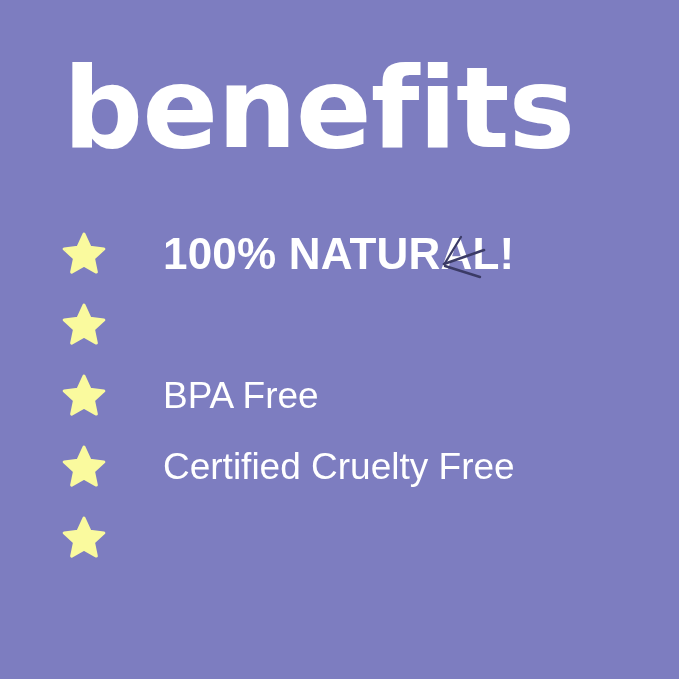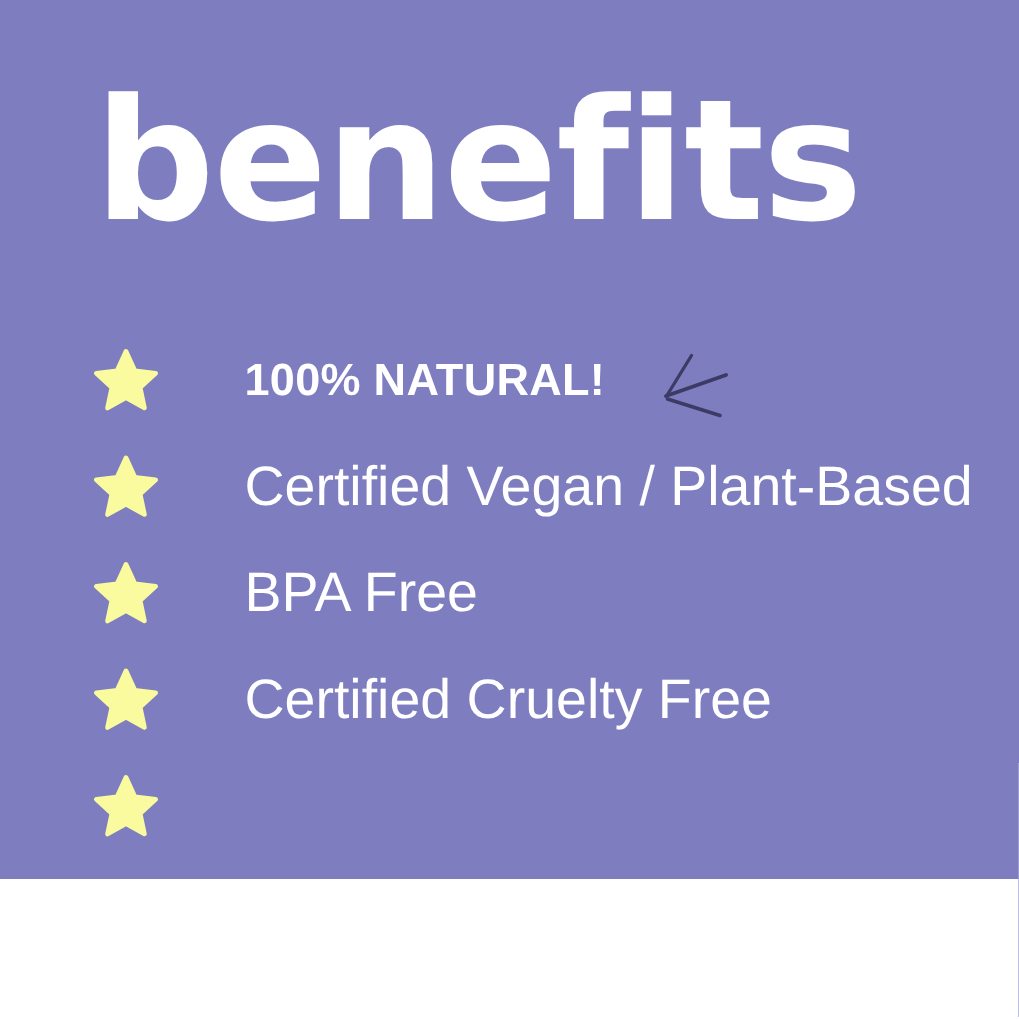--- a/index.html
+++ b/index.html
@@ -7,21 +7,21 @@
     padding: 0;
   }
   body {
     font-family: "Liberation Sans", sans-serif;
     background: #ffffff;
   }
 
   .poster {
     position: relative;
     width: 679px;
-    height: 586px;
+    height: 679px;
     background: #7d7dc0;
     overflow: hidden;
     box-sizing: border-box;
   }
 
   
   .title {
     position: absolute;
     left: 63px;
     top: 52px;
@@ -68,21 +68,21 @@
     color: #ffffff;
     font-family: "Liberation Sans", sans-serif;
     font-size: 37px;
     font-weight: normal;
     line-height: 1.1;
     white-space: nowrap;
   }
 
   .benefit-row.emphasis .benefit-label {
     font-weight: bold;
-    font-size: 30px;
+    font-size: 44px;
     letter-spacing: 0.2px;
   }
 
   
   .sparkle {
     position: absolute;
     left: 440px;
     top: 50%;
     transform: translateY(-50%);
     width: 52px;
@@ -115,21 +115,20 @@
         </svg>
       </span>
     </div>
 
     <div class="benefit-row">
       <span class="star-icon">
         <svg viewBox="0 0 100 100" width="44" height="44" aria-hidden="true">
           <path d="M50 5 L63.5 34.5 L95 38.5 L71.5 60 L78 91 L50 75.5 L22 91 L28.5 60 L5 38.5 L36.5 34.5 Z" fill="#fafa9e" stroke="#fafa9e" stroke-width="7" stroke-linejoin="round"></path>
         </svg>
       </span>
-      <span class="benefit-label">Certified Vegan / Plant-Based</span>
     </div>
 
 
     <div class="benefit-row">
       <span class="star-icon">
         <svg viewBox="0 0 100 100" width="44" height="44" aria-hidden="true">
           <path d="M50 5 L63.5 34.5 L95 38.5 L71.5 60 L78 91 L50 75.5 L22 91 L28.5 60 L5 38.5 L36.5 34.5 Z" fill="#fafa9e" stroke="#fafa9e" stroke-width="7" stroke-linejoin="round"></path>
         </svg>
       </span>
       <span class="benefit-label">BPA Free</span>

